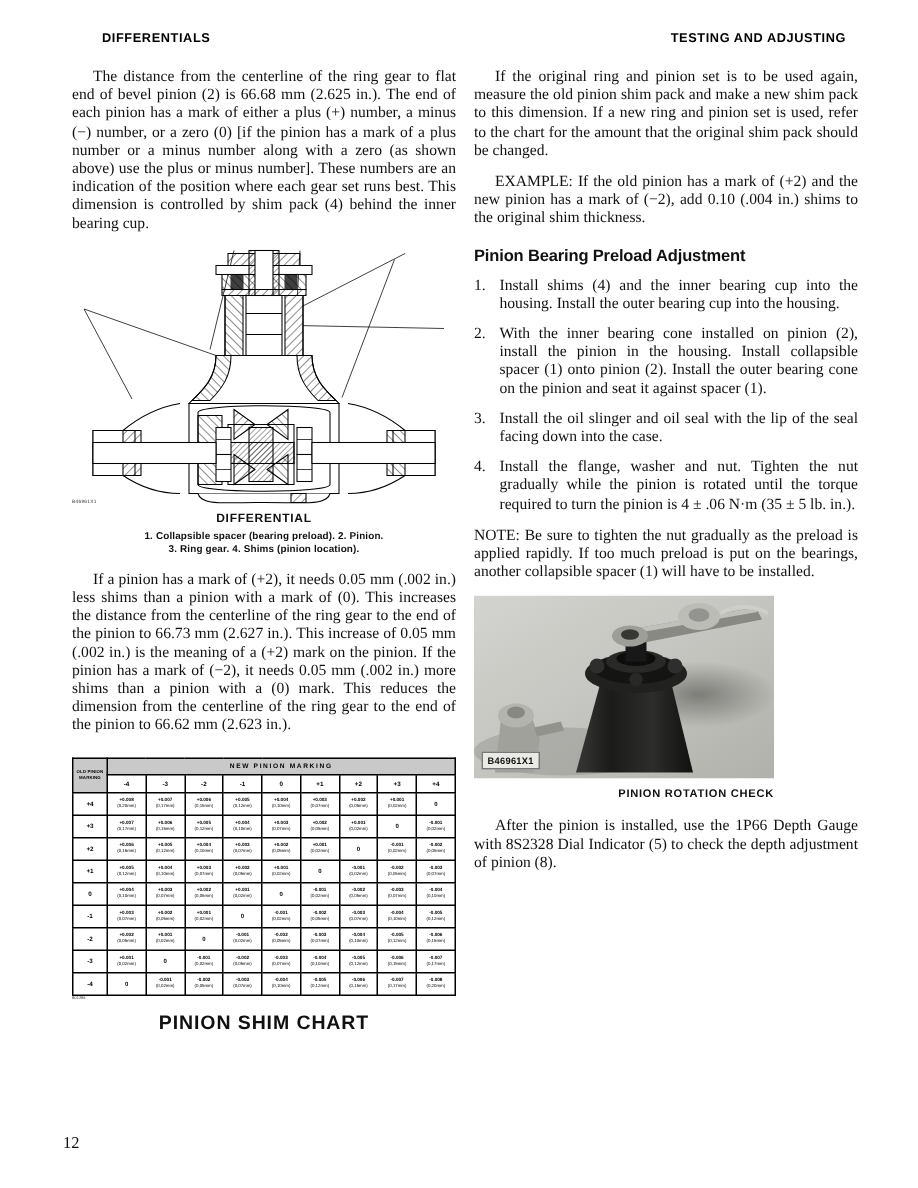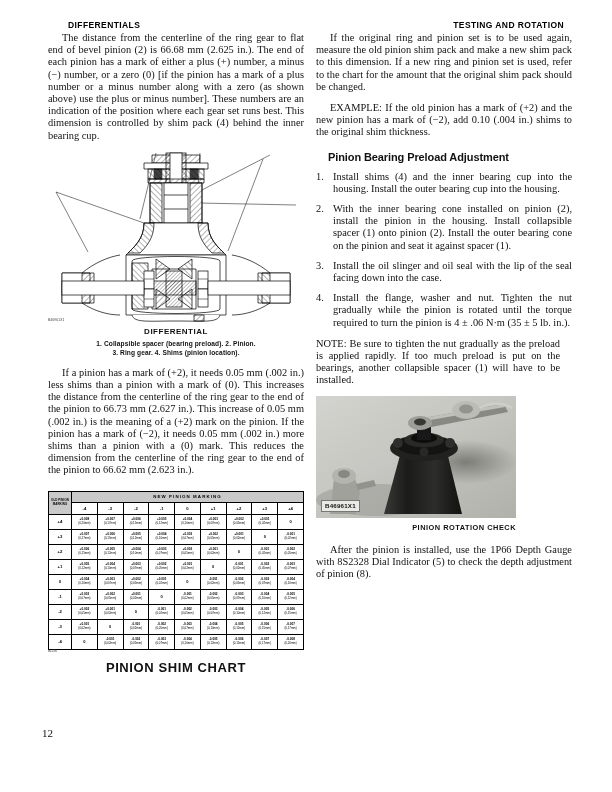--- a/index.html
+++ b/index.html
@@ -9,42 +9,42 @@
   }
   .page{position:absolute;inset:0;}
 
   
   .runhead{position:absolute;top:20px;font-family:"Liberation Sans",sans-serif;
     font-weight:bold;font-size:8.5px;letter-spacing:.4px;color:#000;}
   .runhead.left{left:48px;margin-left:20px;}
   .runhead.right{right:48px;}
 
   
-  .col{position:absolute;top:32px;width:256px;}
+  .col{position:absolute;top:46px;width:256px;}
   .col.left{left:48px;}
   .col.right{left:316px;}
 
   p.body{
     margin:0 0 9px 0;font-size:10.4px;line-height:12.2px;
     text-align:justify;text-indent:14px;
     font-family:"Liberation Serif",serif;
   }
   h2.sub{
-    margin:12px 0 8px 12px;font-family:"Liberation Sans",sans-serif;
+    margin:12px 0 8px 0;font-family:"Liberation Sans",sans-serif;
     font-weight:bold;font-size:11px;letter-spacing:-.1px;
   }
 
   ol.steps{margin:0 0 9px 0;padding:0;list-style:none;}
   ol.steps li{
     position:relative;padding-left:17px;margin-bottom:8px;
     font-size:10.4px;line-height:12.2px;text-align:justify;
   }
   ol.steps li .num{position:absolute;left:0;top:0;}
 
-  .note{font-size:10.4px;line-height:12.2px;text-align:justify;margin:0 12px 9px 0;}
+  .note{font-size:10.4px;line-height:12.2px;text-align:justify;margin:0 0 9px 0;}
 
   
   .fig-line{position:relative;width:256px;height:172px;margin:4px 0 0 0;}
   .fig-id{position:absolute;left:0;bottom:1px;font-family:"Liberation Sans",sans-serif;
     font-size:3.2px;color:#333;letter-spacing:.2px;}
   .cap-title{
     text-align:center;font-family:"Liberation Sans",sans-serif;font-weight:bold;
     font-size:8px;letter-spacing:.5px;margin:4px 0 3px 0;
   }
   .cap-legend{
@@ -82,30 +82,30 @@
   table.shim td .m{display:block;font-size:2.9px;line-height:3.5px;}
   table.shim td.zero .v{font-size:4px;}
   .chart-id{font-family:"Liberation Sans",sans-serif;font-size:2.6px;color:#333;
     margin-top:0;}
   .cap-chart{
     width:256px;text-align:center;font-family:Liberation Sans, sans-serif;
     font-weight:bold;font-size:13px;letter-spacing:.6px;margin:7px 0 0 0;
   }
 
   
-  .folio{position:absolute;left:42px;bottom:53px;font-size:11px;
+  .folio{position:absolute;left:42px;bottom:24px;font-size:11px;
     font-family:"Liberation Serif",serif;}
 </style>
 </head>
 <body>
 
 <div class="page">
 
   <div class="runhead left">DIFFERENTIALS</div>
-  <div class="runhead right">TESTING AND ROTATION</div>
+  <div class="runhead right">TESTING AND ADJUSTING</div>
 
   <div class="col left">
 
     <p class="body">The distance from the centerline of the ring gear to flat end of bevel pinion (2) is 66.68 mm (2.625 in.). The end of each pinion has a mark of either a plus (+) number, a minus (−) number, or a zero (0) [if the pinion has a mark of a plus number or a minus number along with a zero (as shown above) use the plus or minus number]. These numbers are an indication of the position where each gear set runs best. This dimension is controlled by shim pack (4) behind the inner bearing cup.</p>
 
     <div class="fig-line">
       <svg width="256" height="172" viewBox="0 0 256 172">
         <defs>
           <pattern id="hatchR" width="4" height="4" patternTransform="rotate(45)" patternUnits="userSpaceOnUse">
             <line x1="0" y1="0" x2="0" y2="4" stroke="#000" stroke-width="0.6"></line>

